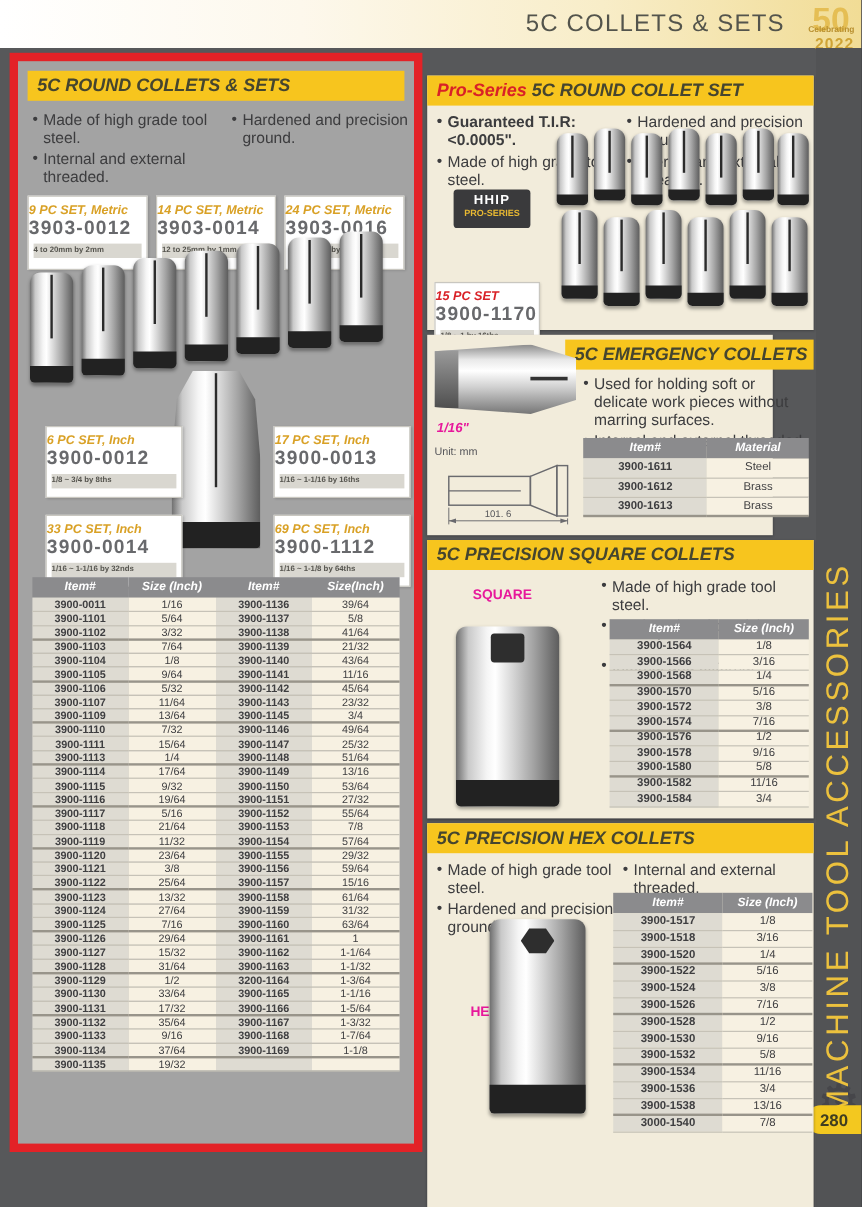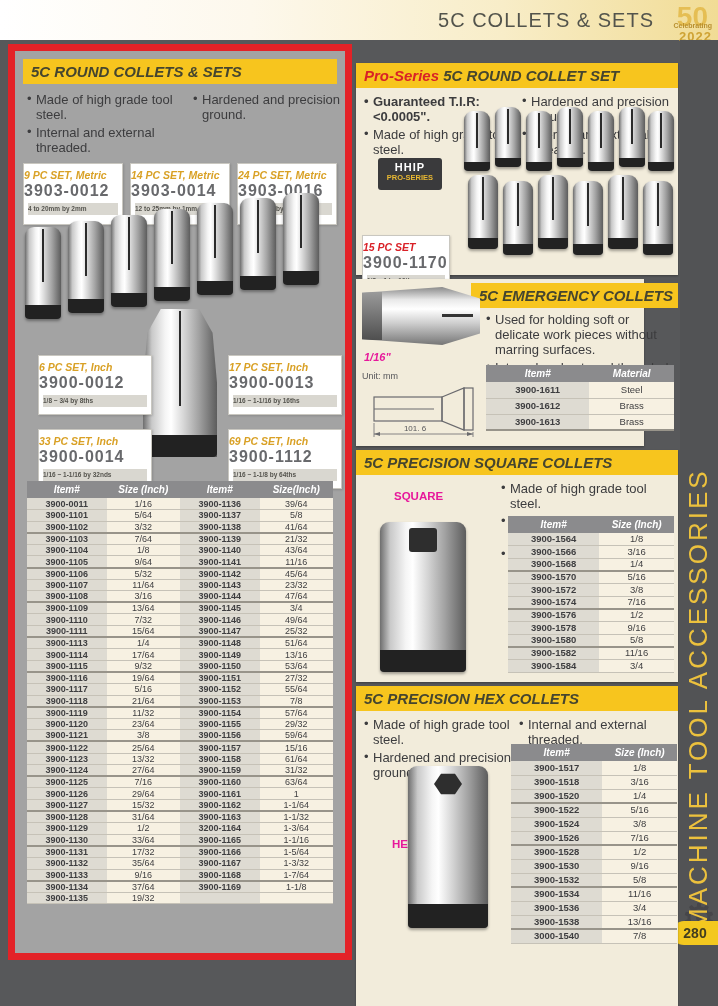--- a/index.html
+++ b/index.html
@@ -231,26 +231,20 @@
                 <td>3900-1106</td>
                 <td>5/32</td>
                 <td>3900-1142</td>
                 <td>45/64</td>
               </tr>
               <tr>
                 <td>3900-1107</td>
                 <td>11/64</td>
                 <td>3900-1143</td>
                 <td>23/32</td>
-              </tr>
-              <tr>
-                <td>3900-1108</td>
-                <td>3/16</td>
-                <td>3900-1144</td>
-                <td>47/64</td>
               </tr>
               <tr>
                 <td>3900-1109</td>
                 <td>13/64</td>
                 <td>3900-1145</td>
                 <td>3/4</td>
               </tr>
               <tr>
                 <td>3900-1110</td>
                 <td>7/32</td>

